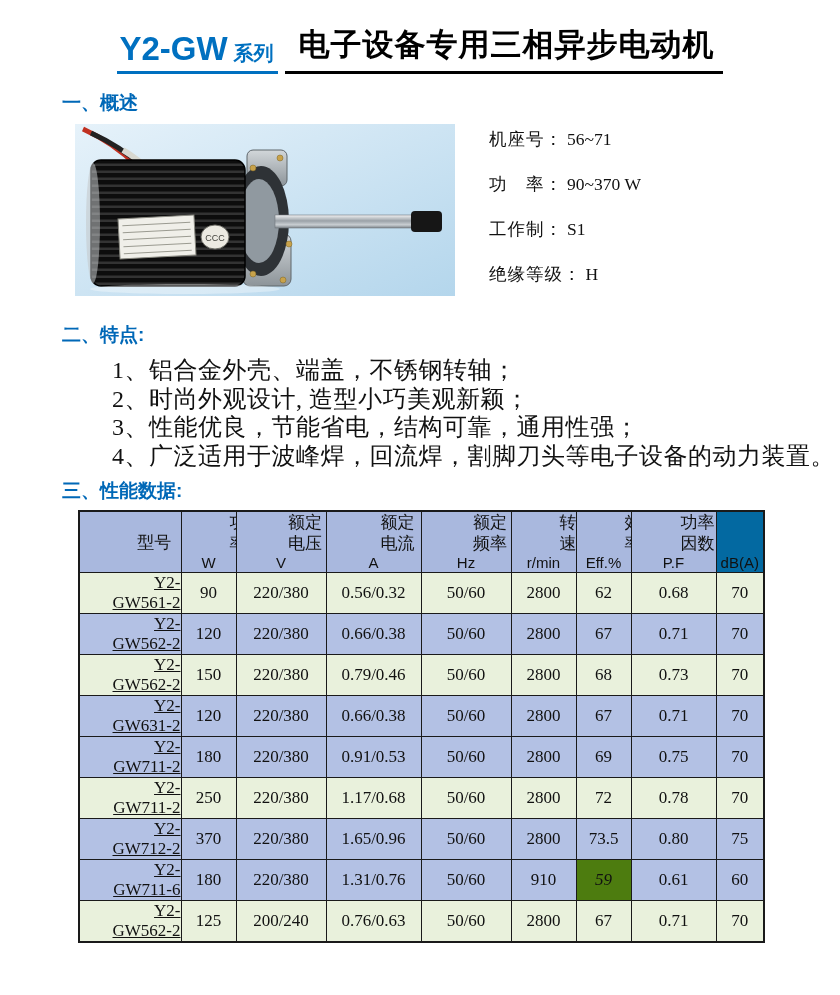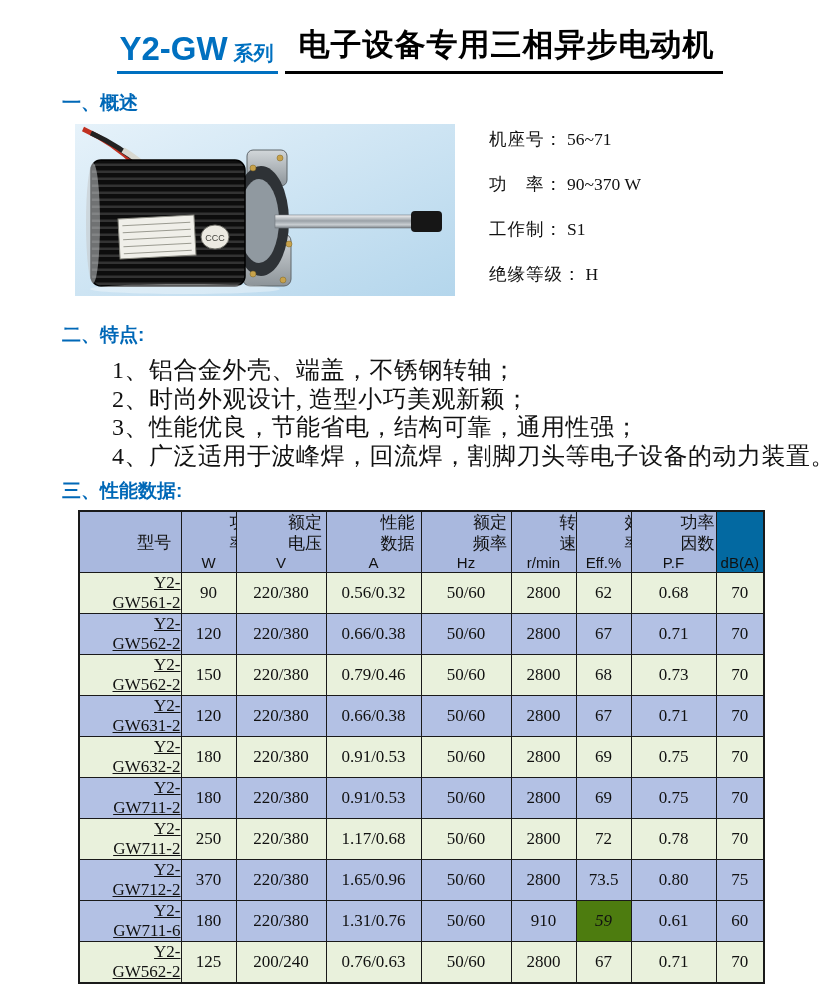--- a/index.html
+++ b/index.html
@@ -241,21 +241,21 @@
           </th>
           <th style="background: rgb(169, 184, 222);">
             <div class="th-cn">功率</div>
             <div class="th-unit">W</div>
           </th>
           <th style="background: rgb(169, 184, 222);">
             <div class="th-cn">额定电压</div>
             <div class="th-unit">V</div>
           </th>
           <th style="background: rgb(169, 184, 222);">
-            <div class="th-cn">性能数据</div>
+            <div class="th-cn">额定电流</div>
             <div class="th-unit">A</div>
           </th>
           <th style="background: rgb(169, 184, 222);">
             <div class="th-cn">额定频率</div>
             <div class="th-unit">Hz</div>
           </th>
           <th style="background: rgb(169, 184, 222);">
             <div class="th-cn">转速</div>
             <div class="th-unit">r/min</div>
           </th>
@@ -312,31 +312,20 @@
           <td class="cell-value" style="background: rgb(179, 193, 228);">120</td>
           <td class="cell-value" style="background: rgb(179, 193, 228);">220/380</td>
           <td class="cell-value" style="background: rgb(179, 193, 228);">0.66/0.38</td>
           <td class="cell-value" style="background: rgb(179, 193, 228);">50/60</td>
           <td class="cell-value" style="background: rgb(179, 193, 228);">2800</td>
           <td class="cell-value" style="background: rgb(179, 193, 228);">67</td>
           <td class="cell-value" style="background: rgb(179, 193, 228);">0.71</td>
           <td class="cell-value" style="background: rgb(179, 193, 228);">70</td>
         </tr>
         <tr>
-          <td class="cell-model" style="background: rgb(233, 241, 220);">Y2-GW632-2</td>
-          <td class="cell-value" style="background: rgb(233, 241, 220);">180</td>
-          <td class="cell-value" style="background: rgb(233, 241, 220);">220/380</td>
-          <td class="cell-value" style="background: rgb(233, 241, 220);">0.91/0.53</td>
-          <td class="cell-value" style="background: rgb(233, 241, 220);">50/60</td>
-          <td class="cell-value" style="background: rgb(233, 241, 220);">2800</td>
-          <td class="cell-value" style="background: rgb(233, 241, 220);">69</td>
-          <td class="cell-value" style="background: rgb(233, 241, 220);">0.75</td>
-          <td class="cell-value" style="background: rgb(233, 241, 220);">70</td>
-        </tr>
-        <tr>
           <td class="cell-model" style="background: rgb(179, 193, 228);">Y2-GW711-2</td>
           <td class="cell-value" style="background: rgb(179, 193, 228);">180</td>
           <td class="cell-value" style="background: rgb(179, 193, 228);">220/380</td>
           <td class="cell-value" style="background: rgb(179, 193, 228);">0.91/0.53</td>
           <td class="cell-value" style="background: rgb(179, 193, 228);">50/60</td>
           <td class="cell-value" style="background: rgb(179, 193, 228);">2800</td>
           <td class="cell-value" style="background: rgb(179, 193, 228);">69</td>
           <td class="cell-value" style="background: rgb(179, 193, 228);">0.75</td>
           <td class="cell-value" style="background: rgb(179, 193, 228);">70</td>
         </tr>

